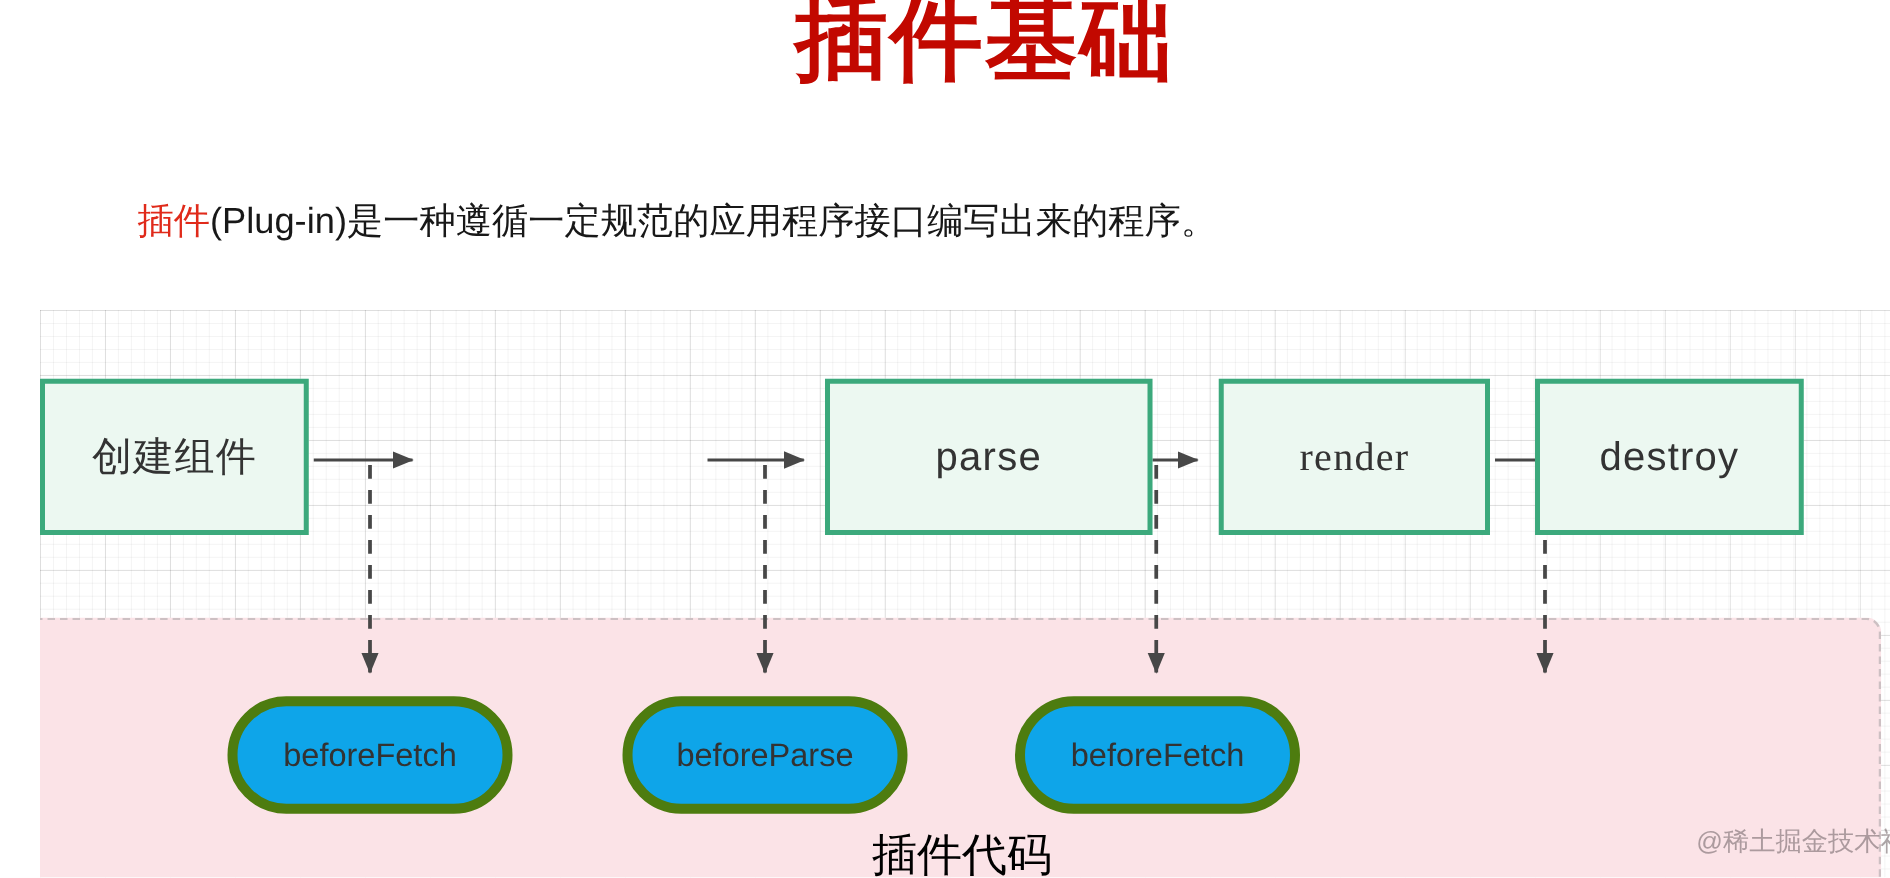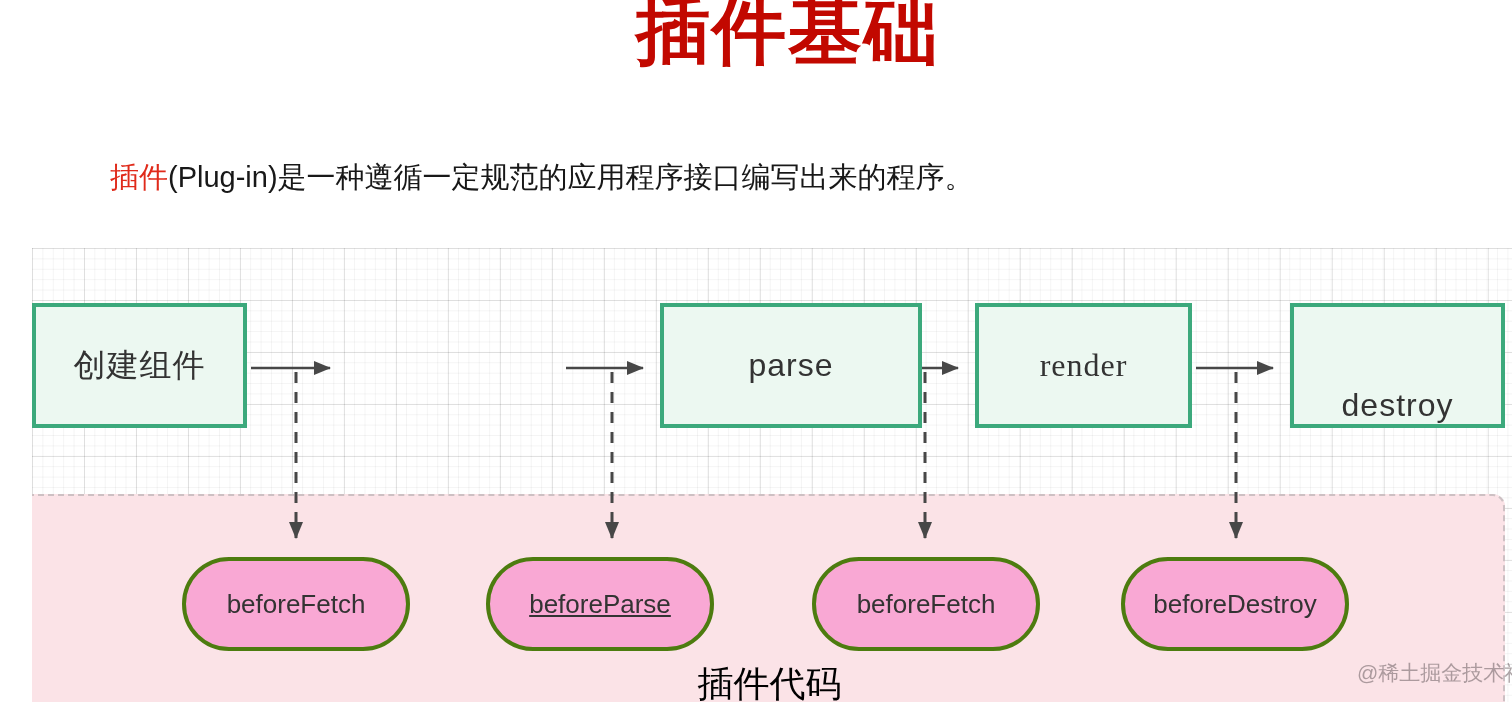--- a/index.html
+++ b/index.html
@@ -44,30 +44,30 @@
   .stage-box{
     position:absolute;top:303px;height:125px;box-sizing:border-box;
     border:4px solid #3ca97c;background:#ecf8f1;z-index:6;
     display:flex;align-items:center;justify-content:center;
     font-size:32px;letter-spacing:1px;color:#333333;
   }
   .s0{left:0px;width:215px;}
   .s1{left:315px;width:215px;}
   .s2{left:628px;width:262px;}
   .s3{left:943px;width:217px;font-family:Liberation Serif, serif;}
-  .s4{left:1258px;width:215px;align-items:flex-end;}
+  .s4{left:1196px;width:215px;}
   
   .hook-pill{
     position:absolute;top:557px;height:94px;width:228px;box-sizing:border-box;
-    border:4px solid #4d7c0f;background:#f9a8d4;border-radius:47px;z-index:6;
+    border:8px solid #4d7c0f;background:#0ea5e9;border-radius:47px;z-index:6;
     display:flex;align-items:center;justify-content:center;
     font-size:26px;color:#333333;
   }
   .p0{left:150px;}
-  .p1{left:454px;text-decoration:underline;}
+  .p1{left:466px;}
   .p2{left:780px;}
   .p3{left:1089px;}
   
   .connectors{position:absolute;left:0;top:0;z-index:5;}
   
   .watermark{
     position:absolute;left:1325px;top:659px;z-index:8;
     font-size:21px;color:rgba(122,110,113,0.62);white-space:nowrap;
   }
   .film-strip{
@@ -104,23 +104,20 @@
 
   <div class="hook-pill p0">
     <span>beforeFetch</span>
   </div>
   <div class="hook-pill p1">
     <span>beforeParse</span>
   </div>
   <div class="hook-pill p2">
     <span>beforeFetch</span>
   </div>
-  <div class="hook-pill p3">
-    <span>beforeDestroy</span>
-  </div>
 
   <svg class="connectors" width="1512" height="702" viewBox="0 0 1512 702">
     <defs>
       <marker id="arrow" markerWidth="18" markerHeight="16" refX="16" refY="7" orient="auto" markerUnits="userSpaceOnUse">
         <path d="M0,0 L17,7 L0,14 Z" fill="#474747"></path>
       </marker>
     </defs>
     <line x1="219" y1="368" x2="298" y2="368" stroke="#474747" stroke-width="2.5" marker-end="url(#arrow)"></line>
     <line x1="534" y1="368" x2="611" y2="368" stroke="#474747" stroke-width="2.5" marker-end="url(#arrow)"></line>
     <line x1="849" y1="368" x2="926" y2="368" stroke="#474747" stroke-width="2.5" marker-end="url(#arrow)"></line>

